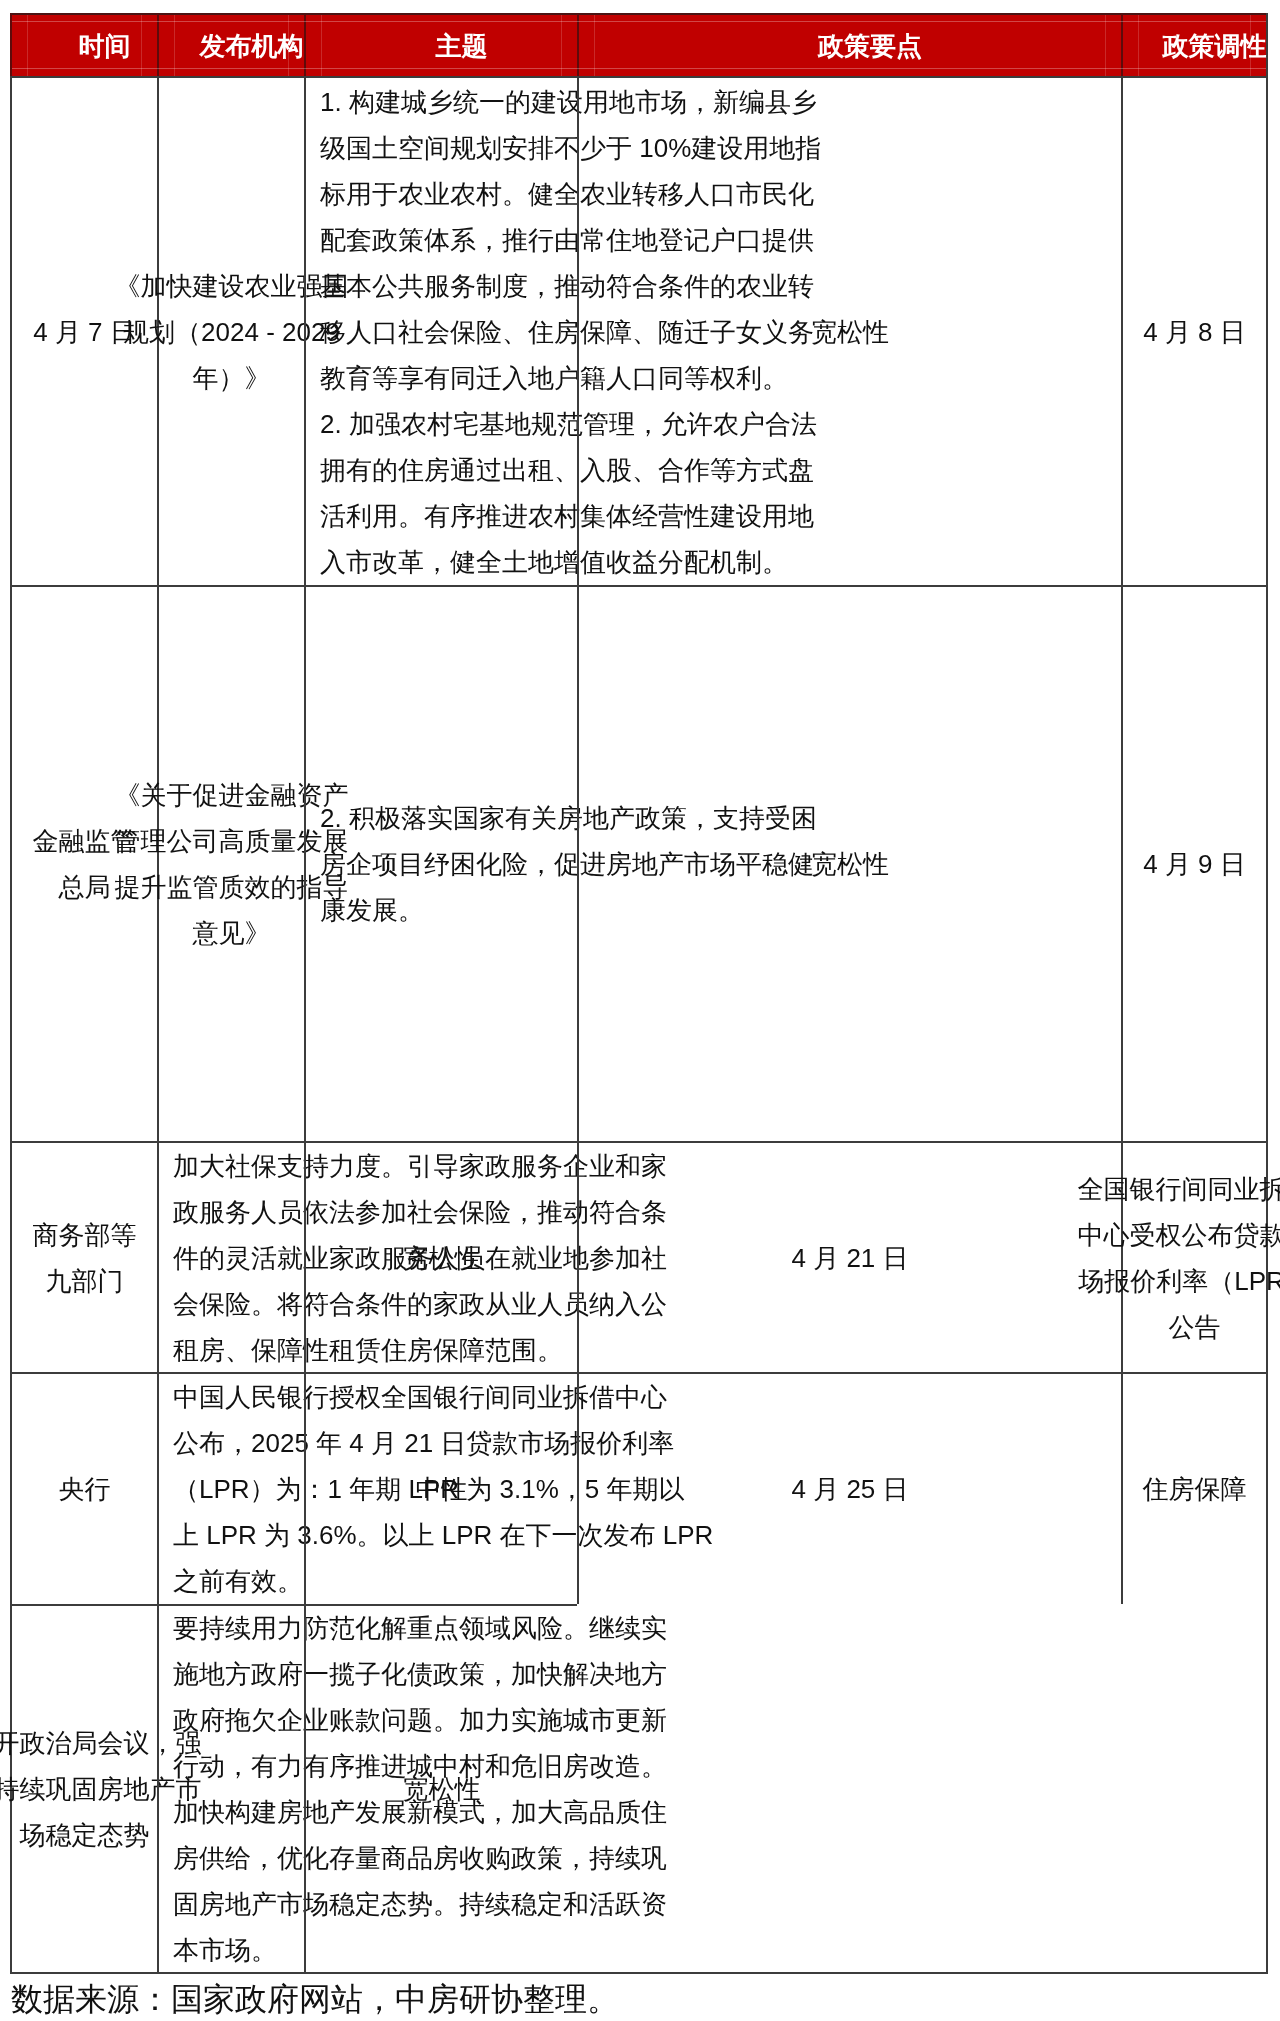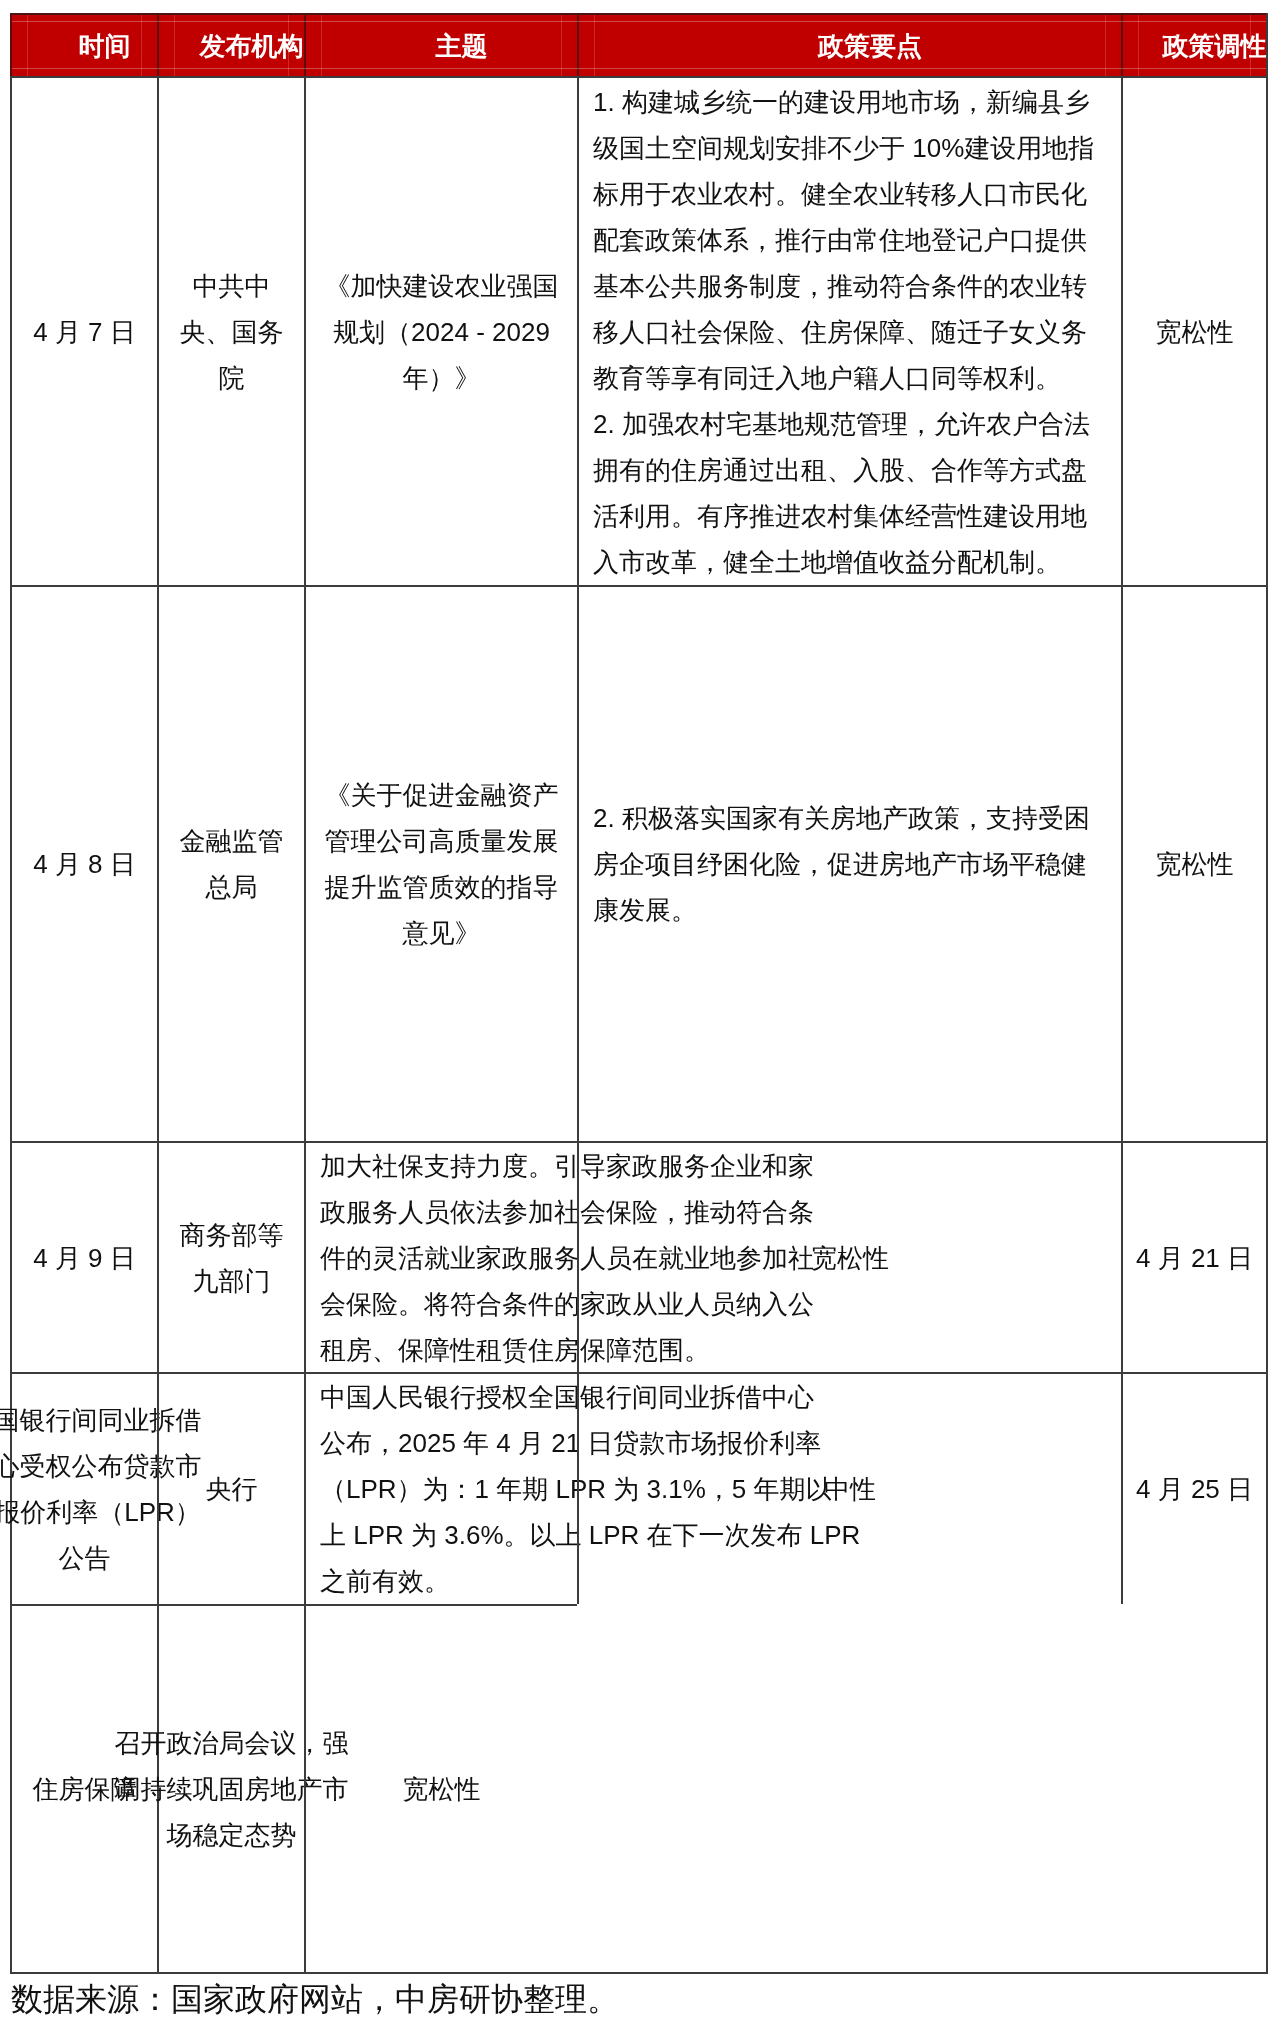--- a/index.html
+++ b/index.html
@@ -67,25 +67,20 @@
     </div>
   <div class="cell hcell">
       <span class="txt">政策要点</span>
     </div>
   <div class="cell hcell">
       <span class="txt">政策调性</span>
     </div>
 
   <div class="cell">
       <span class="txt">4 月 7 日</span>
-    </div>
-  <div class="cell">
-      <span class="txt">中共中
-央、国务
-院</span>
     </div>
   <div class="cell">
       <span class="txt">《加快建设农业强国
 规划（2024 - 2029
 年）》</span>
     </div>
   <div class="cell points">
     <div class="points-wrap">
       <span class="txt">1. 构建城乡统一的建设用地市场，新编县乡
 级国土空间规划安排不少于 10%建设用地指
@@ -177,20 +172,32 @@
       <span class="txt">4 月 25 日</span>
     </div>
   <div class="cell">
       <span class="txt">住房保障</span>
     </div>
   <div class="cell">
       <span class="txt">召开政治局会议，强
 调持续巩固房地产市
 场稳定态势</span>
     </div>
+  <div class="cell points">
+    <div class="points-wrap">
+      <span class="txt">要持续用力防范化解重点领域风险。继续实
+施地方政府一揽子化债政策，加快解决地方
+政府拖欠企业账款问题。加力实施城市更新
+行动，有力有序推进城中村和危旧房改造。
+加快构建房地产发展新模式，加大高品质住
+房供给，优化存量商品房收购政策，持续巩
+固房地产市场稳定态势。持续稳定和活跃资
+本市场。</span>
+    </div>
+  </div>
   <div class="cell">
       <span class="txt">宽松性</span>
     </div>
 
   <div class="hlines"></div>
 </div>
 
 <div class="footer">数据来源：国家政府网站，中房研协整理。</div>
 
 </body></html>

